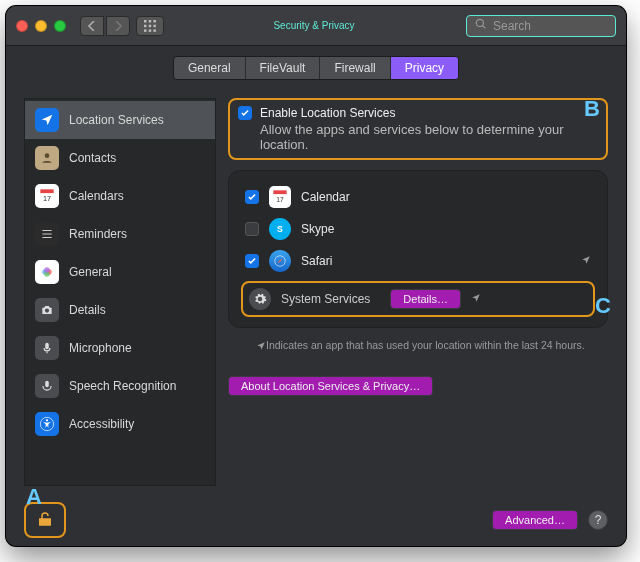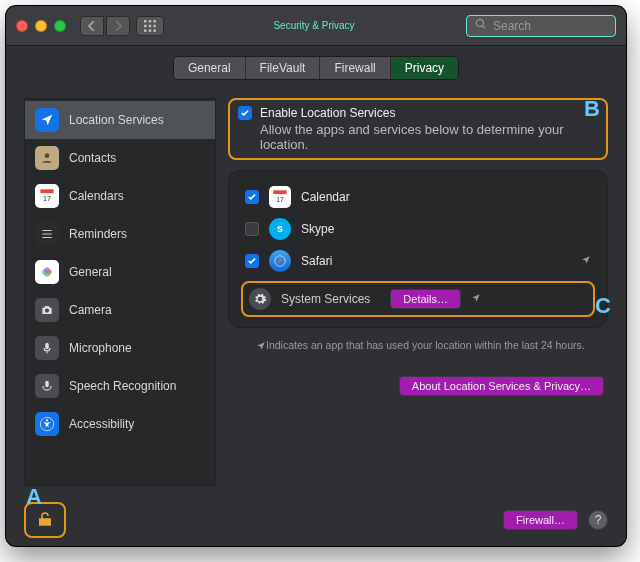--- a/index.html
+++ b/index.html
@@ -51,21 +51,21 @@
     position:absolute; right:10px; width:150px; height:22px; background:#555;
     border:1px solid #5eead4; border-radius:4px; display:flex; align-items:center;
     padding:0 8px; color:#999; gap:6px;
   }
   .search svg{width:12px;height:12px;fill:#999}
   
   .tabbar { height:44px; display:flex; align-items:center; justify-content:center; background:#2e3033; }
   .tabs { display:flex; border:1px solid #1b1c1e; border-radius:4px; overflow:hidden; background:#4c4e52;}
   .tab { padding:4px 14px; font-size:12px; color:#ddd; border-right:1px solid #2b2c2e; cursor:pointer;}
   .tab:last-child{border-right:none}
-  .tab.selected{background:#14532d;color:#fff}
+  .tab.selected{background:#8b5cf6;color:#fff}
   
   .pane { flex:1; display:flex; padding:8px 18px 8px 18px; gap:12px; }
   
   .sidebar {
     width:192px; background:#272829; border:1px solid #202123;
     border-radius:0; padding:2px 0; overflow:hidden;
   }
   .sb-item { display:flex; align-items:center; gap:10px; padding:7px 10px; color:#d8d8d8; cursor:pointer;}
   .sb-item.selected{background:#4f5256}
   .sb-icon{width:24px;height:24px;border-radius:5px;display:flex;align-items:center;justify-content:center;flex-shrink:0}
@@ -92,21 +92,21 @@
     display:flex;align-items:center;gap:10px;padding:5px 6px;border:2px solid #e2961c;
     border-radius:8px;margin-top:4px;position:relative
   }
   .btn {
     background:#a21caf;color:#eee;border:1px solid #3a3b3e;border-radius:4px;
     padding:3px 12px;font-size:11px;cursor:pointer;
   }
   .badge-c{position:absolute;right:-18px;bottom:-4px;font-size:22px;font-weight:700;color:#65c8ff}
   .hint{display:flex;gap:0;align-items:flex-start;font-size:10.5px;color:#9a9a9a;margin:10px 4px 0 28px;line-height:1.35}
   .hint .arrow{margin-top:2px}
-  .aboutbar{display:flex;justify-content:flex-end;margin:22px 4px 0 0}
+  .aboutbar{display:flex;margin:22px 4px 0 0}
   
   .footer{
     height:52px;background:#2e3033;border-top:0;display:flex;align-items:center;
     padding:0 18px;gap:10px;position:relative
   }
   .lockbox{border:2px solid #e2961c;border-radius:8px;padding:6px 10px;display:flex;align-items:center;gap:10px;color:#bdbdbd;font-size:11.5px;position:relative;flex:0 0 auto}
   .badge-a{position:absolute;right:22px;top:-20px;font-size:22px;font-weight:700;color:#65c8ff}
   .footer .spacer{flex:1}
   .help{width:20px;height:20px;border-radius:50%;background:#5e6064;color:#ddd;display:flex;align-items:center;justify-content:center;font-size:12px;border:1px solid #3b3c3f}
   .app-icon{width:22px;height:22px;border-radius:5px;display:flex;align-items:center;justify-content:center;flex-shrink:0}
@@ -221,21 +221,21 @@
         </div>
         <span>General</span>
       </div>
       <div class="sb-item">
         <div class="sb-icon" style="background:#4a4c50">
           <svg width="14" height="14" viewBox="0 0 24 24" fill="#ddd">
               <path d="M4 8h3l2-3h6l2 3h3v11H4z"></path>
               <circle cx="12" cy="13" r="3.5" fill="#4a4c50"></circle>
             </svg>
         </div>
-        <span>Camera</span>
+        <span>Details</span>
       </div>
       <div class="sb-item">
         <div class="sb-icon" style="background:#4a4c50">
           <svg width="14" height="14" viewBox="0 0 24 24" fill="#ddd">
               <rect x="9" y="3" width="6" height="11" rx="3"></rect>
               <path d="M6 12a6 6 0 0012 0h-2a4 4 0 01-8 0z"></path>
               <rect x="11" y="18" width="2" height="3"></rect>
             </svg>
         </div>
         <span>Microphone</span>
@@ -356,17 +356,17 @@
   <div class="footer">
     <div class="lockbox">
       <div class="badge-a">A</div>
       <span>
         <svg width="18" height="18" viewBox="0 0 24 24">
             <path d="M7 11V8a5 5 0 0110 0h-2a3 3 0 00-6 0v3h11v10H4V11z" fill="#e9a63a"></path>
           </svg>
       </span>
     </div>
     <div class="spacer"></div>
-    <div class="btn">Firewall…</div>
+    <div class="btn">Advanced…</div>
     <div class="help">?</div>
   </div>
 
 </div>
 
 </body></html>

